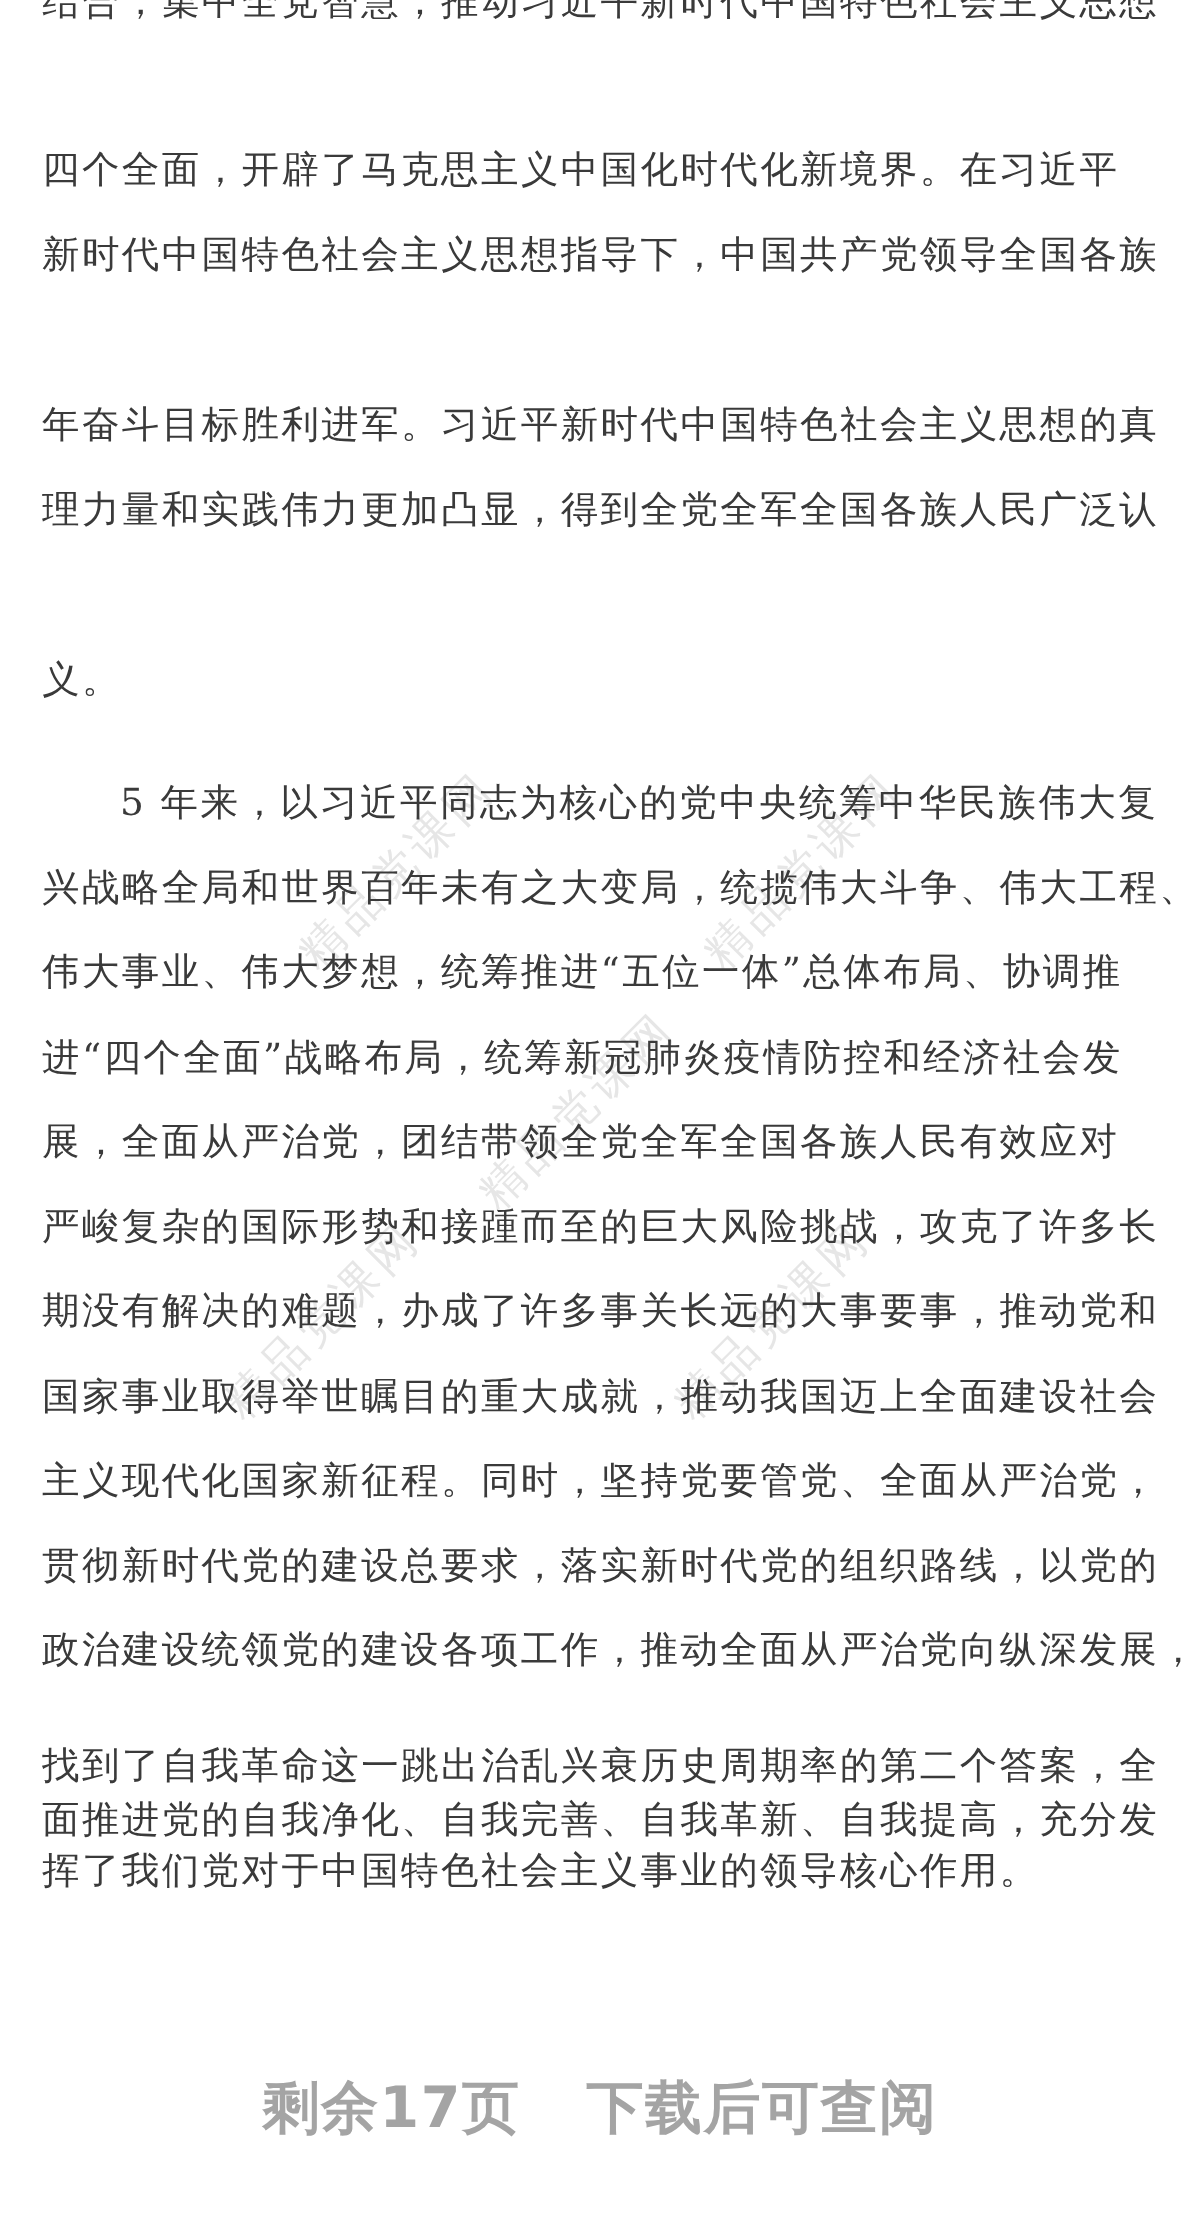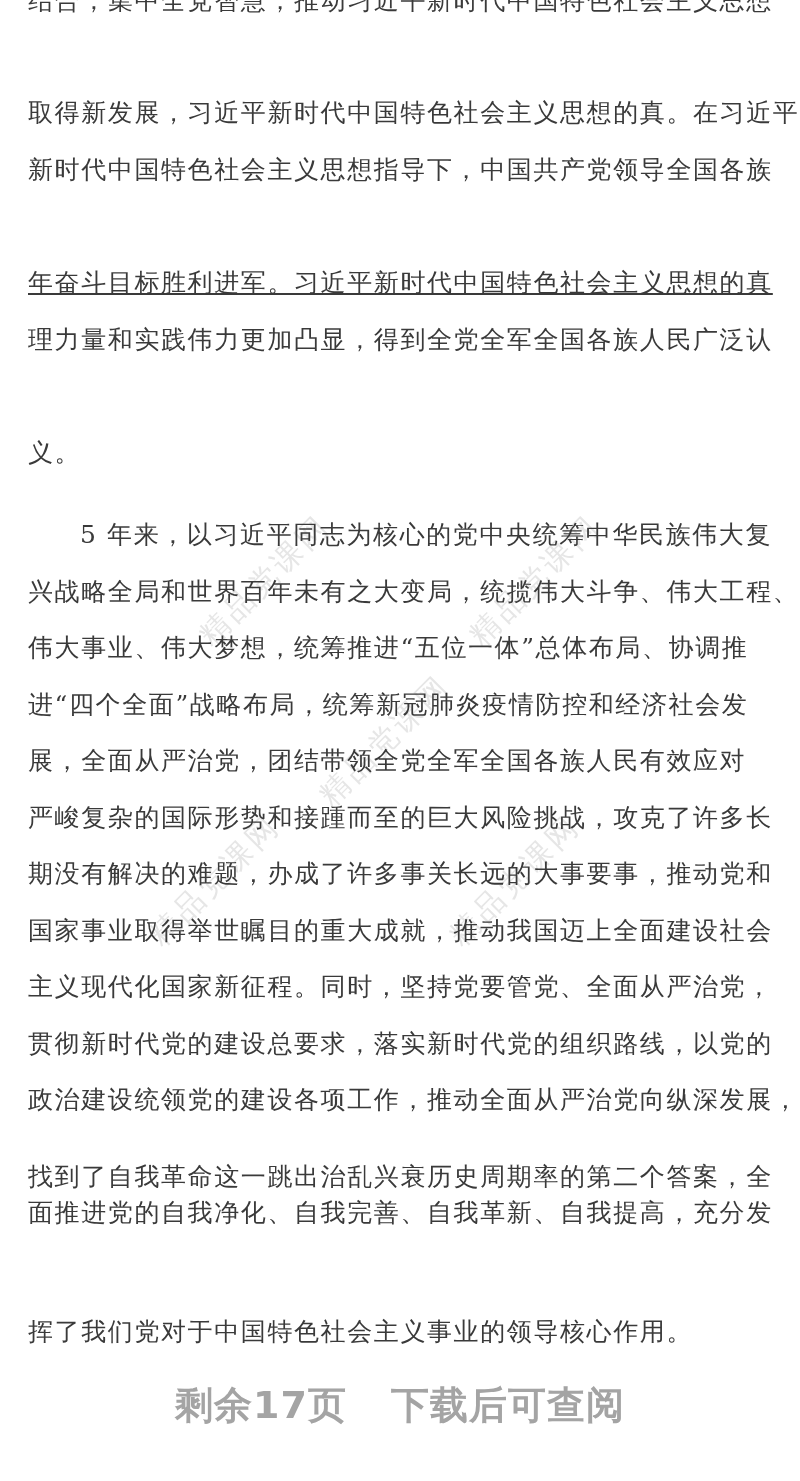--- a/index.html
+++ b/index.html
@@ -36,37 +36,37 @@
 
 <div class="page">
 
   <div class="watermark" style="left:180px; top:560px;">精品党课网</div>
   <div class="watermark" style="left:450px; top:560px;">精品党课网</div>
   <div class="watermark" style="left:300px; top:720px;">精品党课网</div>
   <div class="watermark" style="left:130px; top:860px;">精品党课网</div>
   <div class="watermark" style="left:430px; top:860px;">精品党课网</div>
 
   <div class="line clipped">结合，集中全党智慧，推动习近平新时代中国特色社会主义思想</div>
-  <div class="line" style="top:98px;">取得新发展，习近平新时代中国特色社会主义思想的真。在习近平</div>
+  <div class="line" style="top:98px;">四个全面，开辟了马克思主义中国化时代化新境界。在习近平</div>
   <div class="line" style="top:155px;">新时代中国特色社会主义思想指导下，中国共产党领导全国各族</div>
-  <div class="line" style="top:268px;text-decoration:underline;">年奋斗目标胜利进军。习近平新时代中国特色社会主义思想的真</div>
+  <div class="line" style="top:268px;">年奋斗目标胜利进军。习近平新时代中国特色社会主义思想的真</div>
   <div class="line" style="top:325px;">理力量和实践伟力更加凸显，得到全党全军全国各族人民广泛认</div>
   <div class="line" style="top:438px;">义。</div>
 
   <div class="line indent" style="top:520px;">5 年来，以习近平同志为核心的党中央统筹中华民族伟大复</div>
   <div class="line" style="top:577px;">兴战略全局和世界百年未有之大变局，统揽伟大斗争、伟大工程、</div>
   <div class="line" style="top:633px;">伟大事业、伟大梦想，统筹推进“五位一体”总体布局、协调推</div>
   <div class="line" style="top:690px;">进“四个全面”战略布局，统筹新冠肺炎疫情防控和经济社会发</div>
   <div class="line" style="top:746px;">展，全面从严治党，团结带领全党全军全国各族人民有效应对</div>
   <div class="line" style="top:803px;">严峻复杂的国际形势和接踵而至的巨大风险挑战，攻克了许多长</div>
   <div class="line" style="top:916px;">国家事业取得举世瞩目的重大成就，推动我国迈上全面建设社会</div>
   <div class="line" style="top:859px;">期没有解决的难题，办成了许多事关长远的大事要事，推动党和</div>
   <div class="line" style="top:972px;">主义现代化国家新征程。同时，坚持党要管党、全面从严治党，</div>
   <div class="line" style="top:1029px;">贯彻新时代党的建设总要求，落实新时代党的组织路线，以党的</div>
   <div class="line" style="top:1085px;">政治建设统领党的建设各项工作，推动全面从严治党向纵深发展，</div>
   <div class="line" style="top:1162px;">找到了自我革命这一跳出治乱兴衰历史周期率的第二个答案，全</div>
   <div class="line" style="top:1198px;">面推进党的自我净化、自我完善、自我革新、自我提高，充分发</div>
-  <div class="line" style="top:1317px;">挥了我们党对于中国特色社会主义事业的领导核心作用。</div>
+  <div class="line" style="top:1232px;">挥了我们党对于中国特色社会主义事业的领导核心作用。</div>
 
   <div class="banner">
     <span>剩余17页</span><span class="gap"></span><span>下载后可查阅</span>
   </div>
 </div>
 
 </body></html>

